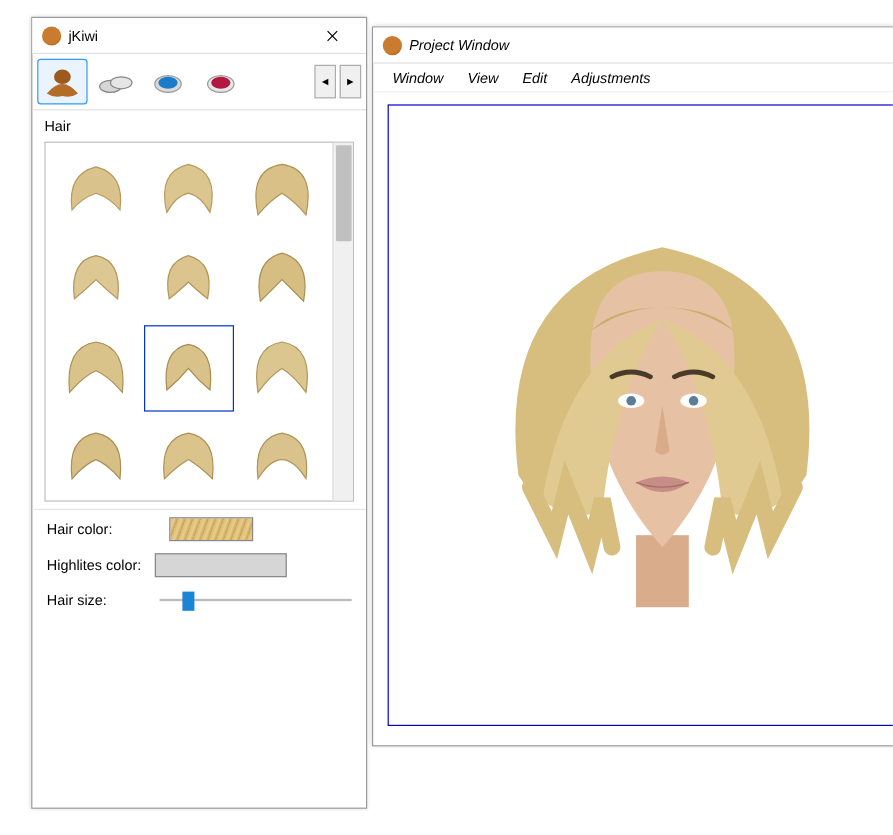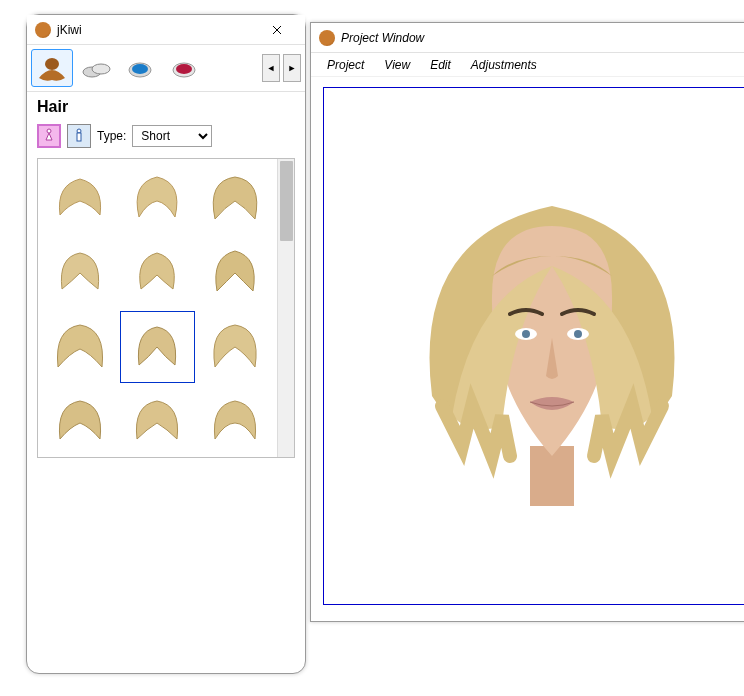--- a/index.html
+++ b/index.html
@@ -47,21 +47,21 @@
     padding: 2px 8px;
     border-bottom: 1px solid #f0f0f0;
     height: 24px;
     align-items: center;
   }
   .menubar span {
     padding: 2px 8px;
     cursor: default;
   }
   
-  #win-left { left: 26px; top: 14px; width: 280px; height: 660px; border-radius: 13px; }
+  #win-left { left: 26px; top: 14px; width: 280px; height: 660px; }
   #win-right { left: 310px; top: 22px; width: 484px; height: 600px; font-style: italic; }
   .toolbar {
     display: flex;
     align-items: center;
     padding: 4px;
     border-bottom: 1px solid #e1e1e1;
     gap: 2px;
   }
   .toolbtn {
     width: 42px; height: 38px;
@@ -79,22 +79,21 @@
     width: 18px; height: 28px;
     border: 1px solid #adadad;
     background: #f0f0f0;
     display: flex; align-items: center; justify-content: center;
     font-size: 9px;
     cursor: pointer;
     margin-left: 1px;
   }
   .section-label {
     padding: 6px 10px 2px 10px;
-    font-size: 16px;
-    font-weight: bold;
+    font-size: 12px;
   }
   .gender-row {
     display: flex; align-items: center; gap: 6px;
     padding: 6px 10px;
   }
   .gbtn {
     width: 24px; height: 24px;
     border: 1px solid #888;
     display: flex; align-items: center; justify-content: center;
     background: #e9e9e9;
@@ -225,38 +224,20 @@
         <ellipse cx="17" cy="15" rx="8" ry="5" fill="#b3193f"></ellipse>
       </svg>
     </div>
     <div class="spacer"></div>
     <div class="arrowbtn">◄</div>
     <div class="arrowbtn">►</div>
   </div>
 
   <div class="section-label">Hair</div>
 
-  <div class="gender-row">
-    <div class="gbtn active">
-      <svg width="12" height="16" viewBox="0 0 12 16">
-        <circle cx="6" cy="3" r="2" fill="#fff" stroke="#b040a0"></circle>
-        <path d="M6 5 L9 12 L3 12 Z" fill="#fff" stroke="#b040a0"></path>
-      </svg>
-    </div>
-    <div class="gbtn male">
-      <svg width="12" height="16" viewBox="0 0 12 16">
-        <circle cx="6" cy="3" r="2" fill="#fff" stroke="#2d5da8"></circle>
-        <rect x="4" y="5" width="4" height="8" fill="#fff" stroke="#2d5da8"></rect>
-      </svg>
-    </div>
-    <span>Type:</span>
-    <select class="type-select">
-      <option>Short</option>
-    </select>
-  </div>
 
   <div class="gallery-wrap">
     <div class="gallery">
 
       <div class="hairthumb">
           <svg viewBox="0 0 56 56">
             <path d="M8 44 Q4 14 28 8 Q52 14 48 44 Q40 34 28 30 Q16 34 8 44 Z" fill="#d9c28b" stroke="#b99a5e"></path>
           </svg>
         </div>
       <div class="hairthumb">
@@ -313,34 +294,51 @@
           <svg viewBox="0 0 56 56">
             <path d="M8 46 Q4 12 28 8 Q52 12 48 46 Q38 30 28 30 Q18 30 8 46 Z" fill="#d9c28b" stroke="#af9458"></path>
           </svg>
         </div>
     </div>
     <div class="scrollbar">
       <div class="scrollthumb"></div>
     </div>
   </div>
 
+  <div class="bottom-controls">
+    <span>Hair color:</span>
+    <div style="display:flex">
+        <div class="swatch haircolor"></div>
+      </div>
+
+    <span>Highlites color:</span>
+    <div class="swatch" style="width:110px"></div>
+
+    <div class="slider-row">
+      <span style="width:84px">Hair size:</span>
+      <div class="slider">
+        <div class="slider-track"></div>
+        <div class="slider-thumb"></div>
+      </div>
+    </div>
+  </div>
 </div>
 
 <div class="window" id="win-right">
   <div class="titlebar">
     <span class="appicon" style="background:radial-gradient(circle at 40% 35%, #c97b2f 0 60%, #9a5616 100%)"></span>
     <span class="title">Project Window</span>
     <span class="close">
       <svg viewBox="0 0 10 10">
           <path d="M1 1 L9 9 M9 1 L1 9" stroke="#000" stroke-width="1" fill="none"></path>
         </svg>
     </span>
   </div>
   <div class="menubar">
-    <span>Project</span>
+    <span>Window</span>
     <span>View</span>
     <span>Edit</span>
     <span>Adjustments</span>
   </div>
 
   <div class="canvas-area">
     <svg width="320" height="360" viewBox="0 0 320 360">
 
       <path d="M40 230 Q20 70 160 40 Q300 70 280 230
                L260 260 Q230 170 160 110 Q90 170 60 260 Z" fill="#d7be7f"></path>

